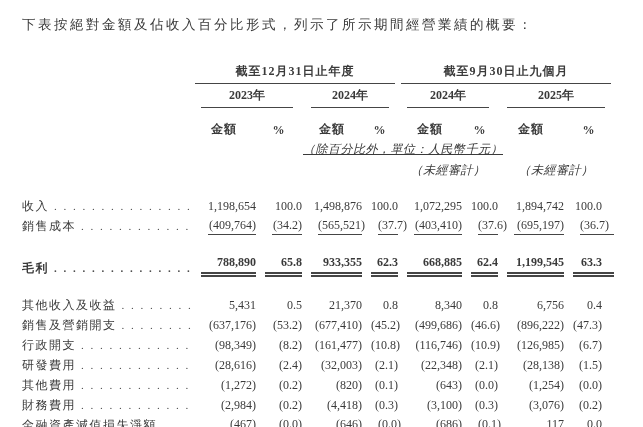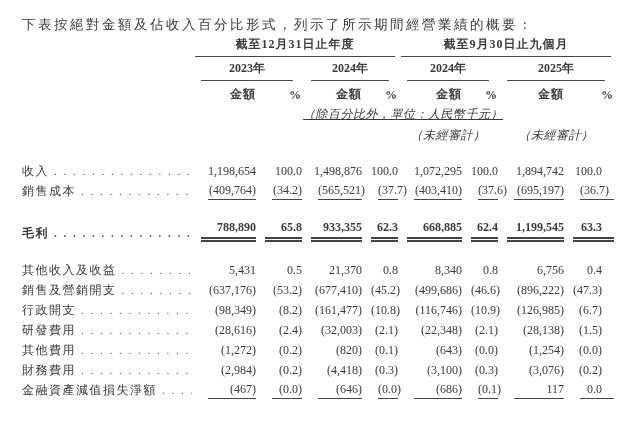--- a/index.html
+++ b/index.html
@@ -8,20 +8,21 @@
     width: 643px; height: 427px; overflow: hidden;
     font-family: "Liberation Serif", "DejaVu Serif", serif;
     color: #3a3a3a;
     padding: 16px 20px 0 22px;
   }
   .title {
     font-size: 13.5px;
     letter-spacing: 2.5px;
     font-weight: 500;
     white-space: nowrap;
+    margin-bottom: 27px;
   }
   table {
     border-collapse: collapse;
     table-layout: fixed;
     width: 592px;
     font-size: 12px;
   }
   td { padding: 2px 0 1px; vertical-align: bottom; }
   
   .grp {
@@ -29,21 +30,21 @@
     border-bottom: 1.5px solid #454545;
     padding-bottom: 3px; margin: 0 3px;
     white-space: nowrap;
   }
   .yr {
     text-align: center; font-weight: bold;
     border-bottom: 1.5px solid #454545;
     padding-bottom: 3px; margin: 0 9px;
     white-space: nowrap;
   }
-  .measure { text-align: right; font-weight: bold; letter-spacing: 1px; padding-top: 4px; }
+  .measure { text-align: center; font-weight: bold; letter-spacing: 1px; padding-top: 12px; }
   .note { font-style: italic; text-align: center; letter-spacing: 0.5px; white-space: nowrap; }
   .unit-note { padding-top: 2px; text-decoration: underline; }
   .unaud { padding-top: 3px; }
   
   .lblcell { display: flex; align-items: baseline; overflow: hidden; }
   .lt { white-space: nowrap; letter-spacing: 1.5px; }
   .leader {
     flex: 1; overflow: hidden; white-space: nowrap;
     padding-left: 5px; letter-spacing: 2px; color: #4a4a4a; font-size: 11px;
   }

